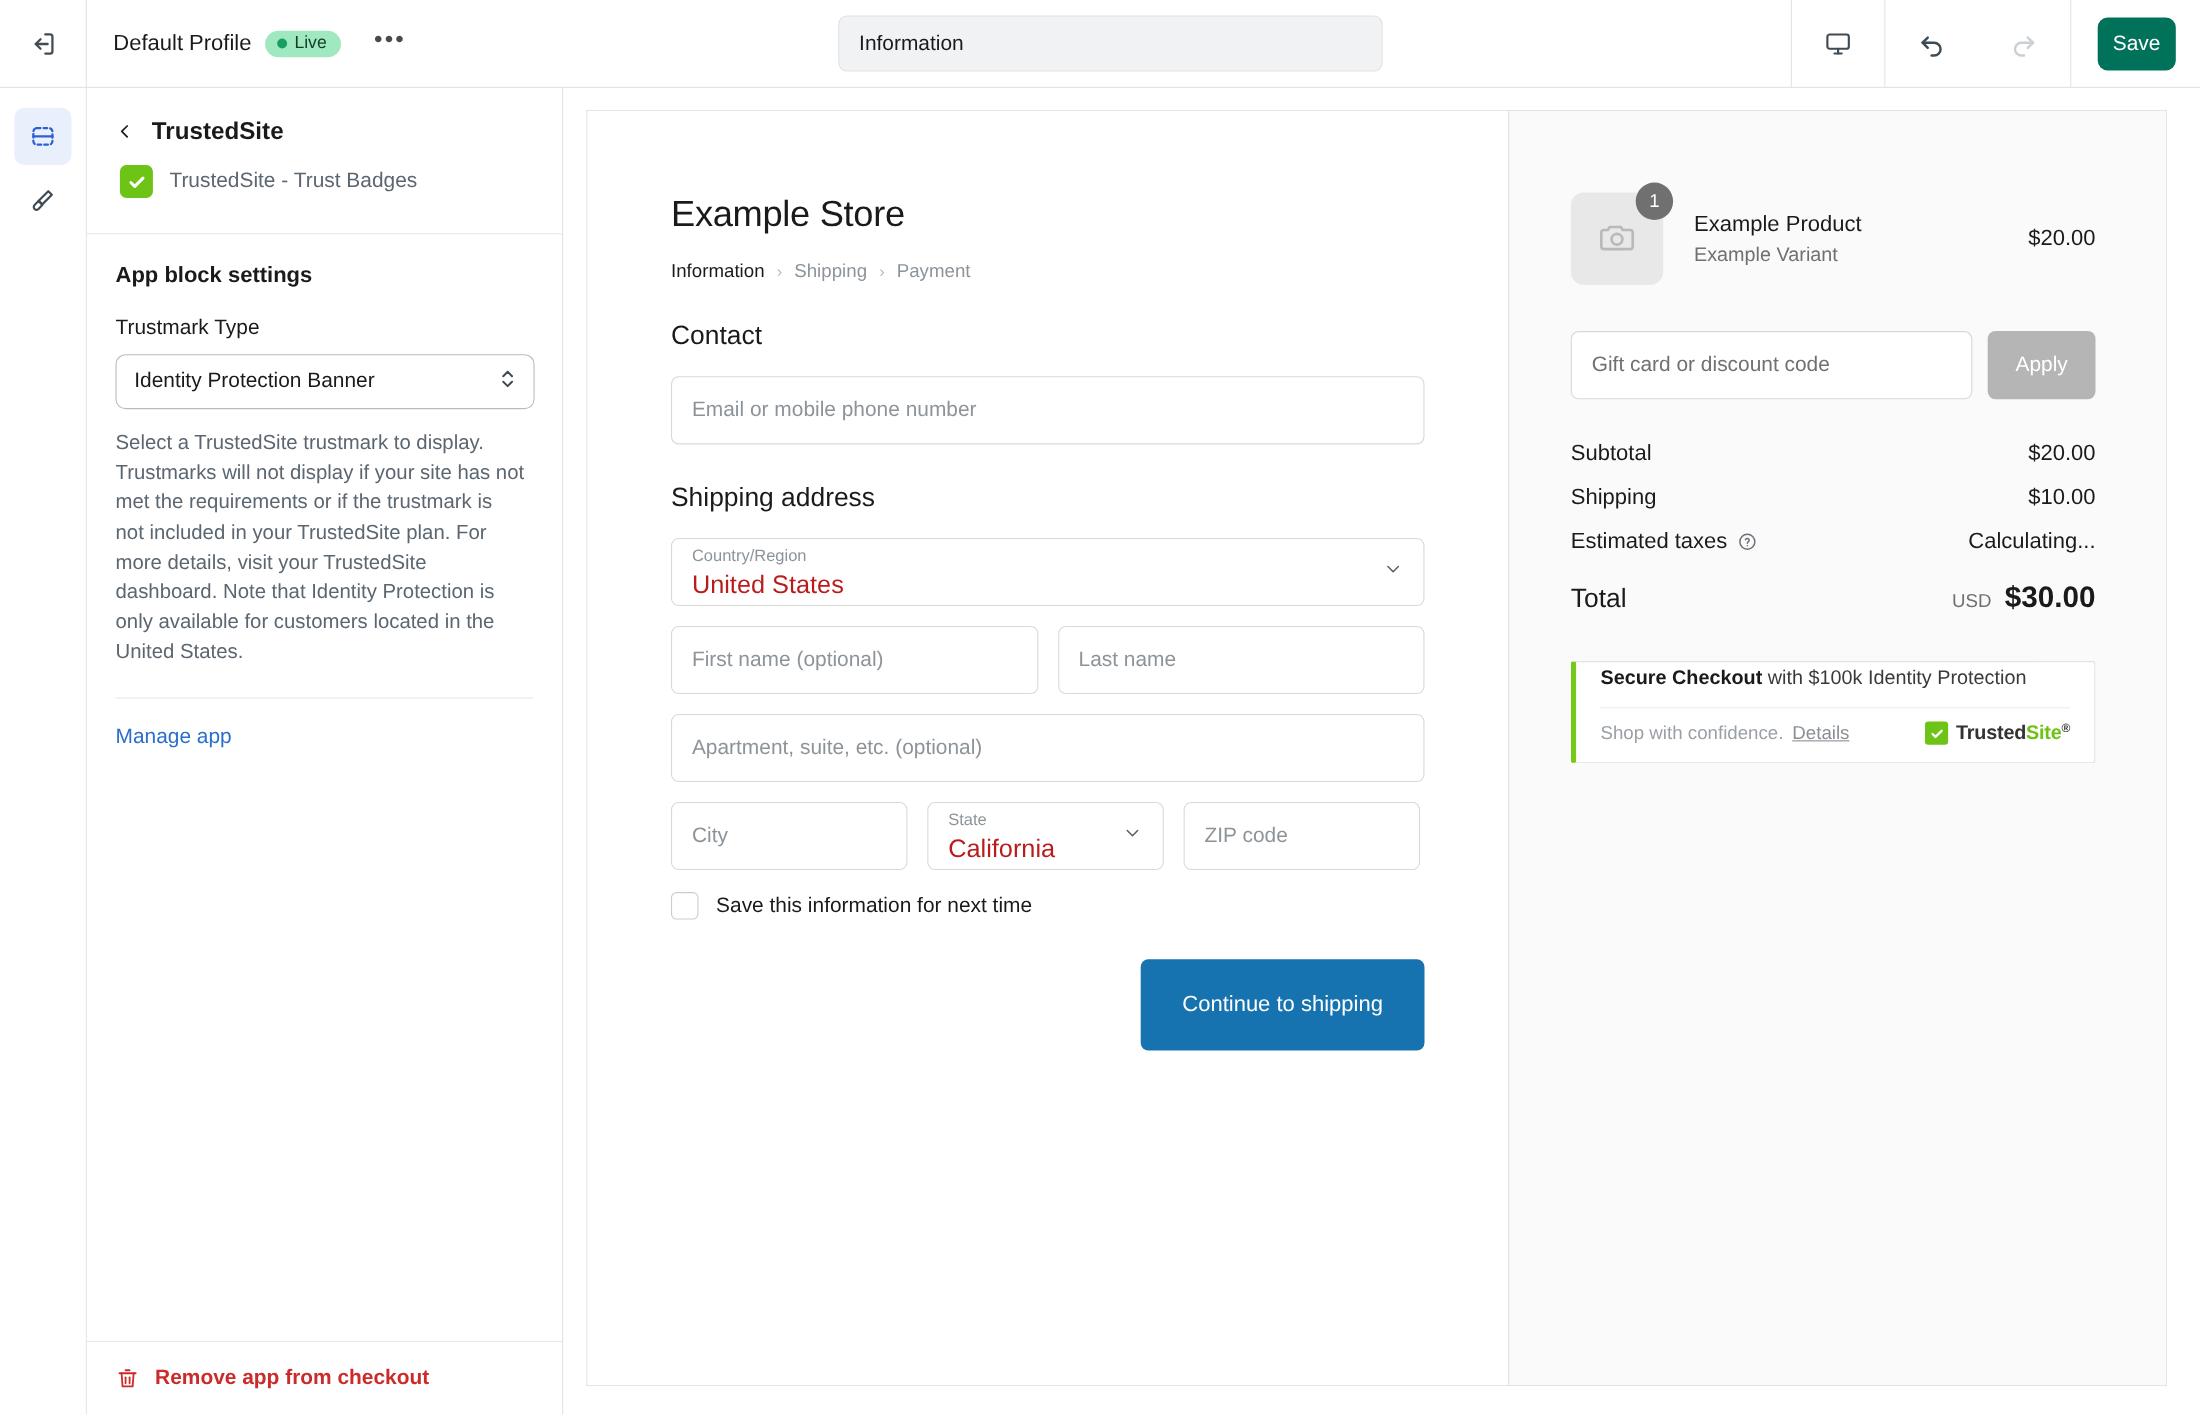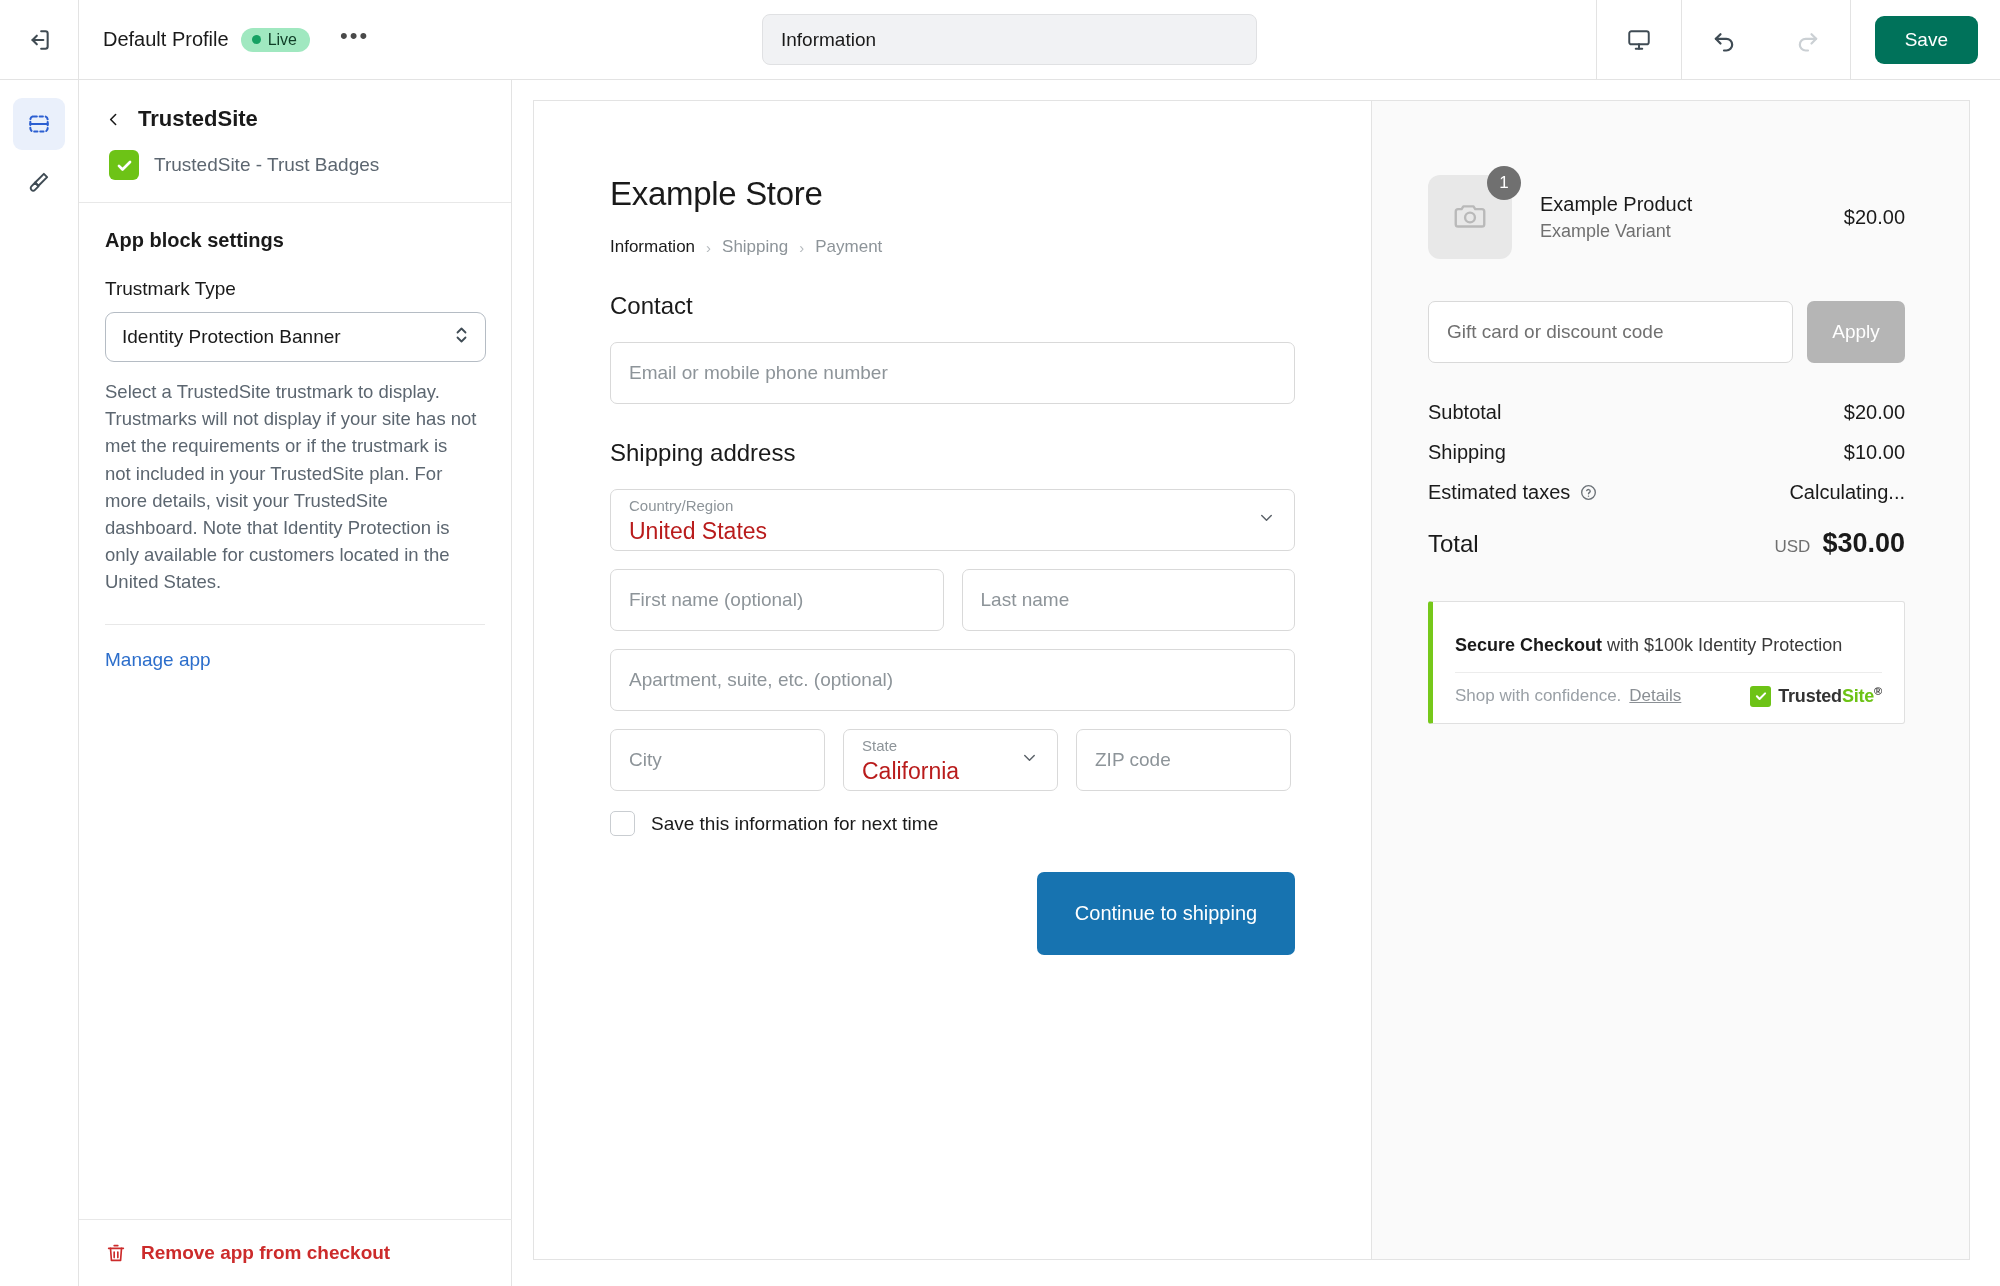--- a/index.html
+++ b/index.html
@@ -37,42 +37,42 @@
     position: absolute; left: 762px; top: 14px; width: 495px; height: 51px;
     background: #f1f2f4; border: 1px solid #e0e1e3; border-radius: 8px;
     display: flex; align-items: center; padding: 0 18px;
     font-size: 19px; color: #1a1a1a; cursor: pointer;
   }
   .topbar-right { position: absolute; right: 0; top: 0; height: 79px; display: flex; align-items: center; }
   .icon-cell { width: 84px; height: 79px; display: flex; align-items: center; justify-content: center; cursor: pointer; }
   .divider-v { width: 1px; height: 79px; background: #e3e3e3; }
   .save-btn {
     margin: 0 22px 0 24px; background: #00725a; color: #fff;
-    border: none; border-radius: 9px; padding: 13px 30px;
+    border: none; border-radius: 9px; padding: 13px 14px;
     font-size: 19px; font-family: inherit; cursor: pointer;
   }
 
   
   .rail {
     position: absolute; left: 0; top: 80px; width: 79px; height: 1206px;
     background: #fff; border-right: 1px solid #e3e3e3;
     display: flex; flex-direction: column; align-items: center; padding-top: 18px; gap: 6px;
   }
   .rail-item {
     width: 52px; height: 52px; border-radius: 9px;
     display: flex; align-items: center; justify-content: center; cursor: pointer;
   }
   .rail-item.active { background: #eaf0fb; }
 
   
   .sidebar {
     position: absolute; left: 79px; top: 80px; width: 433px; height: 1206px;
     background: #fff; border-right: 1px solid #e3e3e3;
   }
-  .sb-header { padding: 26px 26px 22px 26px; border-bottom: 1px solid #e8e8e8; }
+  .sb-header { padding: 26px 26px 32px 26px; border-bottom: 1px solid #e8e8e8; }
   .sb-title-row { display: flex; align-items: center; gap: 16px; }
   .back-chevron { cursor: pointer; display: flex; align-items: center; }
   .sb-title { font-size: 22px; font-weight: bold; color: #1a1a1a; }
   .sb-app-row { display: flex; align-items: center; gap: 15px; margin-top: 18px; padding-left: 4px; }
   .ts-check {
     width: 30px; height: 30px; border-radius: 6px; background: #6dc316;
     display: flex; align-items: center; justify-content: center; flex: 0 0 auto;
   }
   .sb-app-name { font-size: 19px; color: #5c6670; }
 
@@ -168,21 +168,21 @@
   .tl-value { font-size: 20px; color: #1a1a1a; }
   .tl-value.muted { color: #1a1a1a; }
   .grand { margin-top: 24px; display: flex; align-items: baseline; justify-content: space-between; }
   .grand-label { font-size: 24px; color: #1a1a1a; }
   .grand-right { display: flex; align-items: baseline; gap: 12px; }
   .cur { font-size: 17px; color: #707070; }
   .grand-val { font-size: 27px; font-weight: bold; color: #1a1a1a; }
 
   .ts-banner {
     margin-top: 42px; background: #fff; border: 1px solid #e0e0e0;
-    border-left: 5px solid #76c81a; border-radius: 3px; padding: 33px 22px 16px 22px;
+    border-left: 5px solid #76c81a; border-radius: 3px; padding: 4px 22px 16px 22px;
   }
   .ts-line1 { font-size: 18px; color: #3a3a3a; }
   .ts-line1 b { color: #1a1a1a; }
   .ts-rule { height: 1px; background: #ececec; margin: 16px 0 12px 0; }
   .ts-line2 { display: flex; align-items: center; justify-content: space-between; }
   .ts-conf { font-size: 17px; color: #9aa0a6; }
   .ts-details { font-size: 17px; color: #8a8f94; text-decoration: underline; cursor: pointer; margin-left: 8px; }
   .ts-logo { display: flex; align-items: center; gap: 7px; }
   .ts-logo-box { width: 21px; height: 21px; background: #6dc316; border-radius: 3px; display: flex; align-items: center; justify-content: center; }
   .ts-logo-txt { font-size: 18px; font-weight: bold; color: #333; letter-spacing: -0.2px; }

